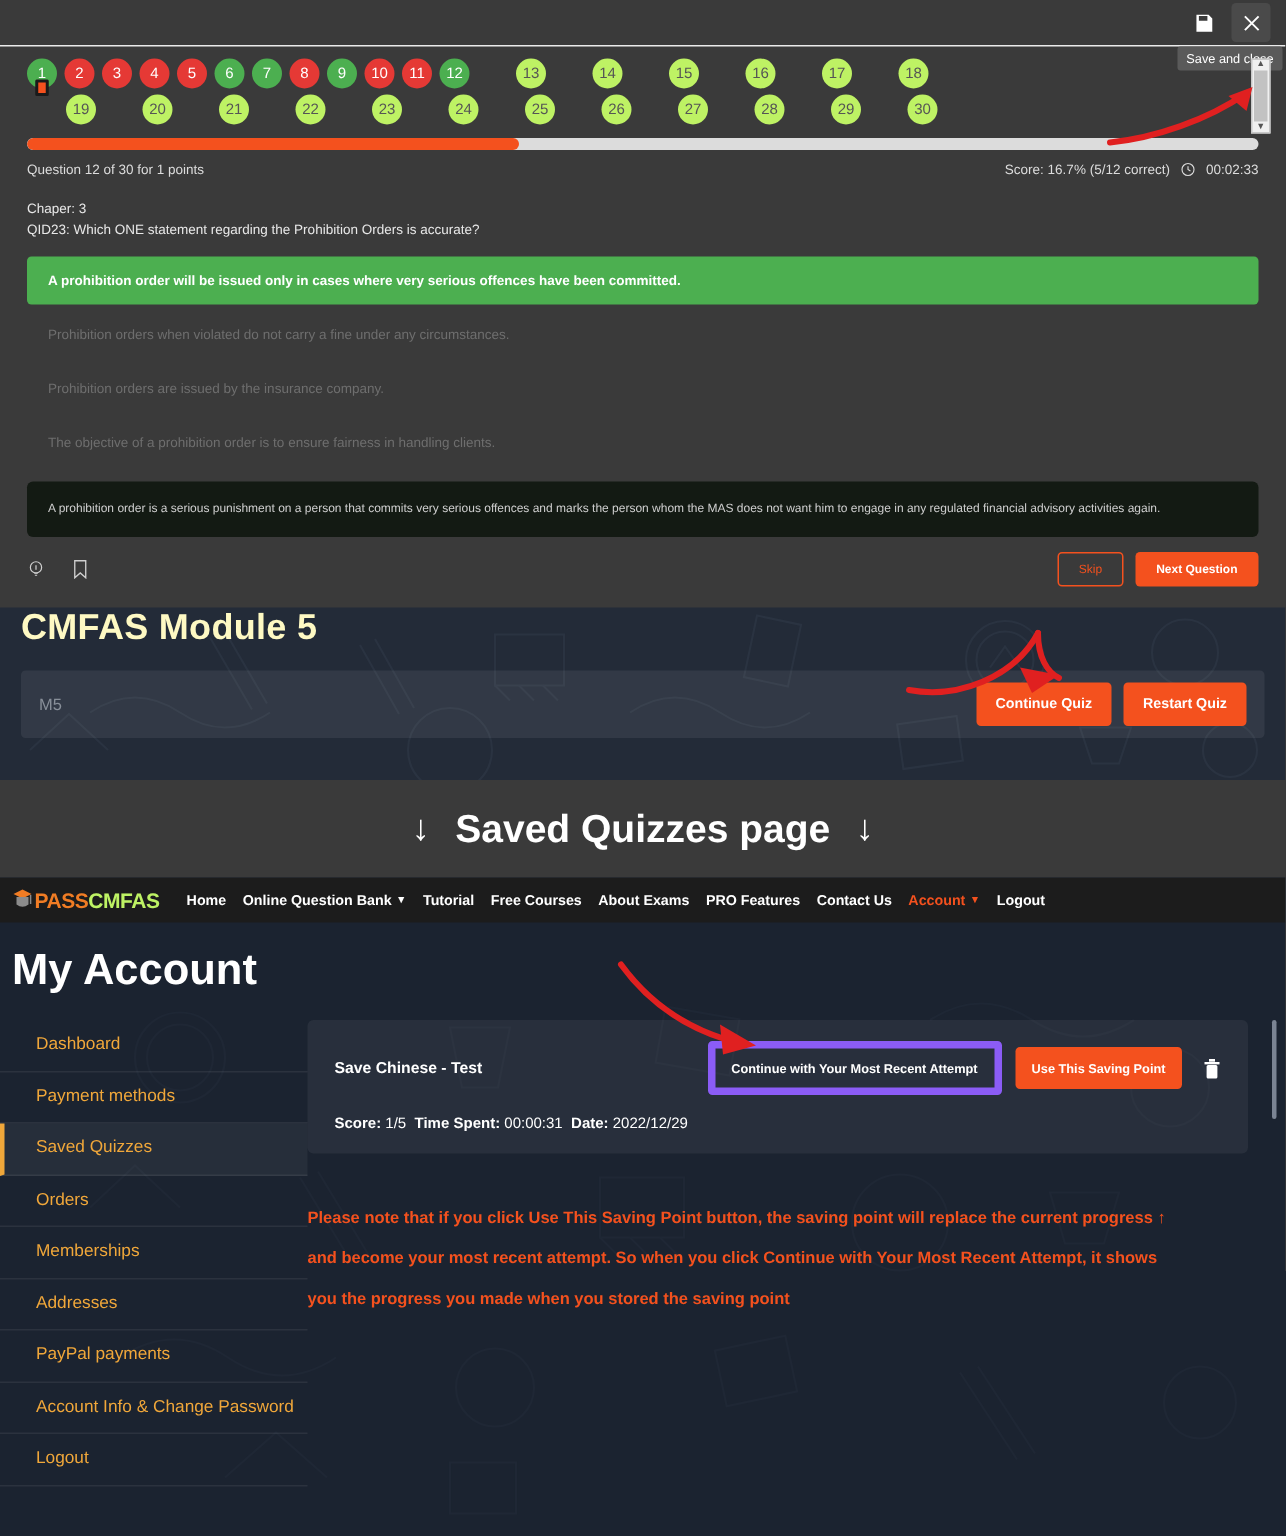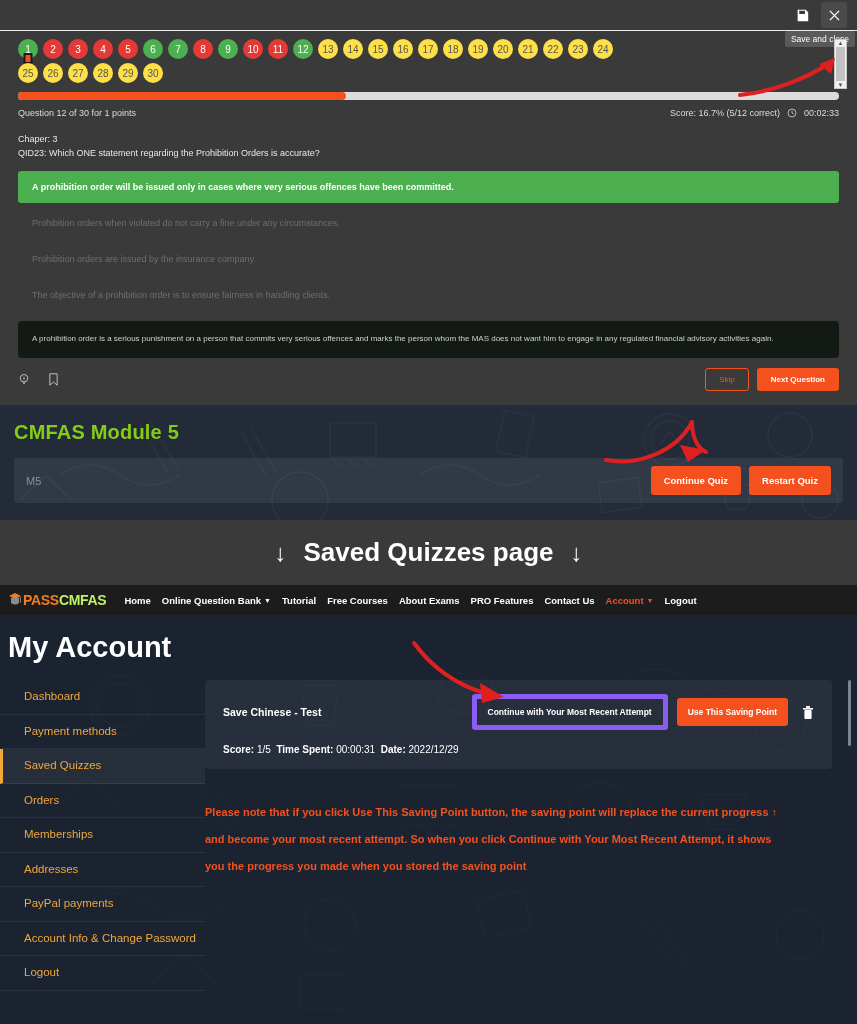--- a/index.html
+++ b/index.html
@@ -63,21 +63,21 @@
     display: flex; align-items: center; justify-content: center;
     font-size: 10px;
     font-weight: 400;
     color: #ffffff;
     cursor: pointer;
     position: relative;
     flex: 0 0 auto;
   }
   .bubble.correct { background: #4caf50; }
   .bubble.wrong   { background: #e53935; }
-  .bubble.unanswered { background: #fde047; color: #555; }
+  .bubble.unanswered { background: #bef264; color: #555; margin-left: 26px; }
   .bubble .marker {
     position: absolute;
     bottom: -5px; left: 50%;
     transform: translateX(-50%);
     width: 9px; height: 11px;
     background: #f4511e;
     border: 2px solid #1a1a1a;
     border-radius: 1px;
   }
   .bubble-scroll {
@@ -177,23 +177,23 @@
     background: #232b38;
     overflow: hidden;
   }
   .doodle-bg {
     position: absolute; inset: 0;
     opacity: .5;
     pointer-events: none;
   }
   .module-title {
     position: relative;
-    font-size: 20px; font-weight: bold;
-    color: #84cc16;
-    padding: 16px 0 0 14px;
+    font-size: 24px; font-weight: bold;
+    color: #fef9c3;
+    padding: 0 0 0 14px;
     letter-spacing: .2px;
   }
   .module-bar {
     position: relative;
     margin: 14px 14px 0 14px;
     height: 45px;
     background: rgba(255,255,255,.07);
     border-radius: 3px;
     display: flex; align-items: center;
     padding: 0 12px;

